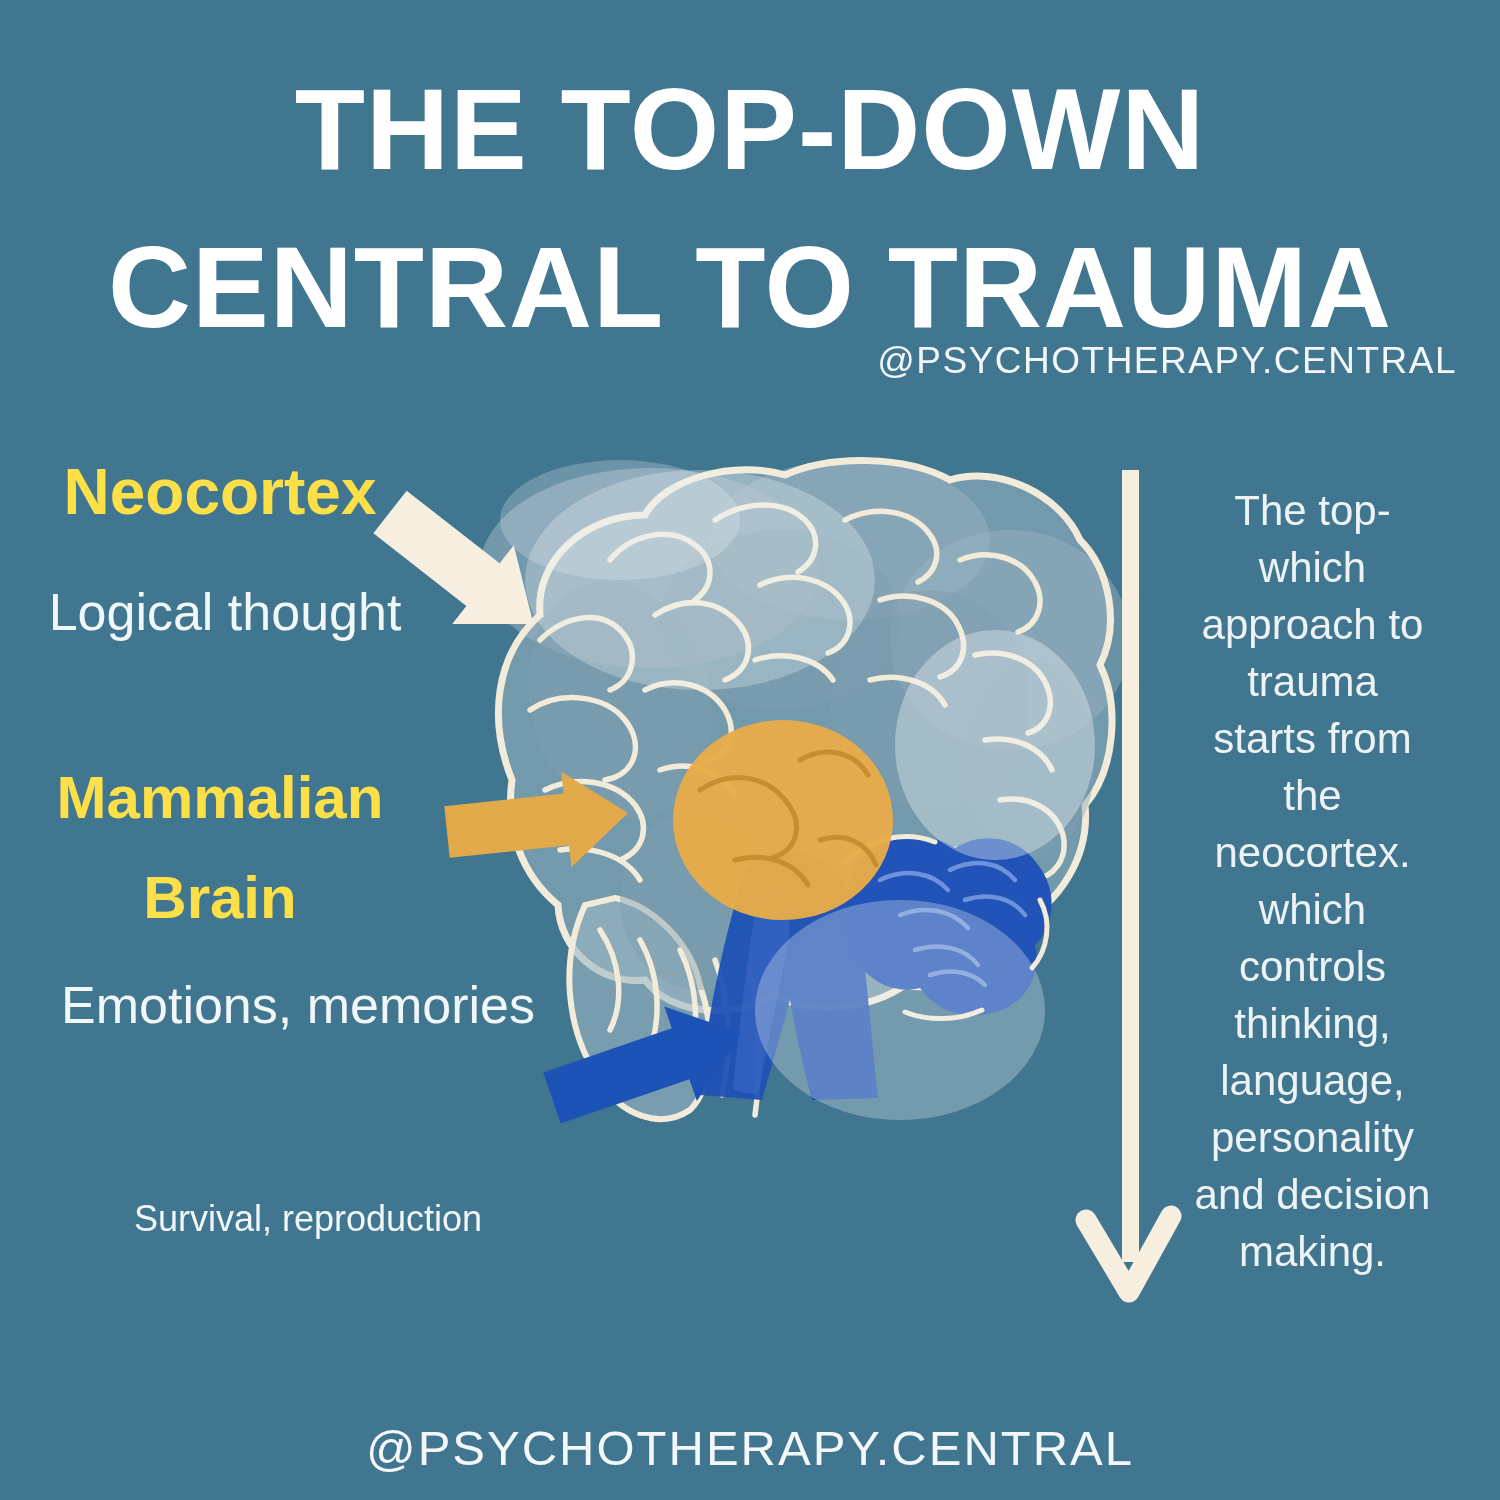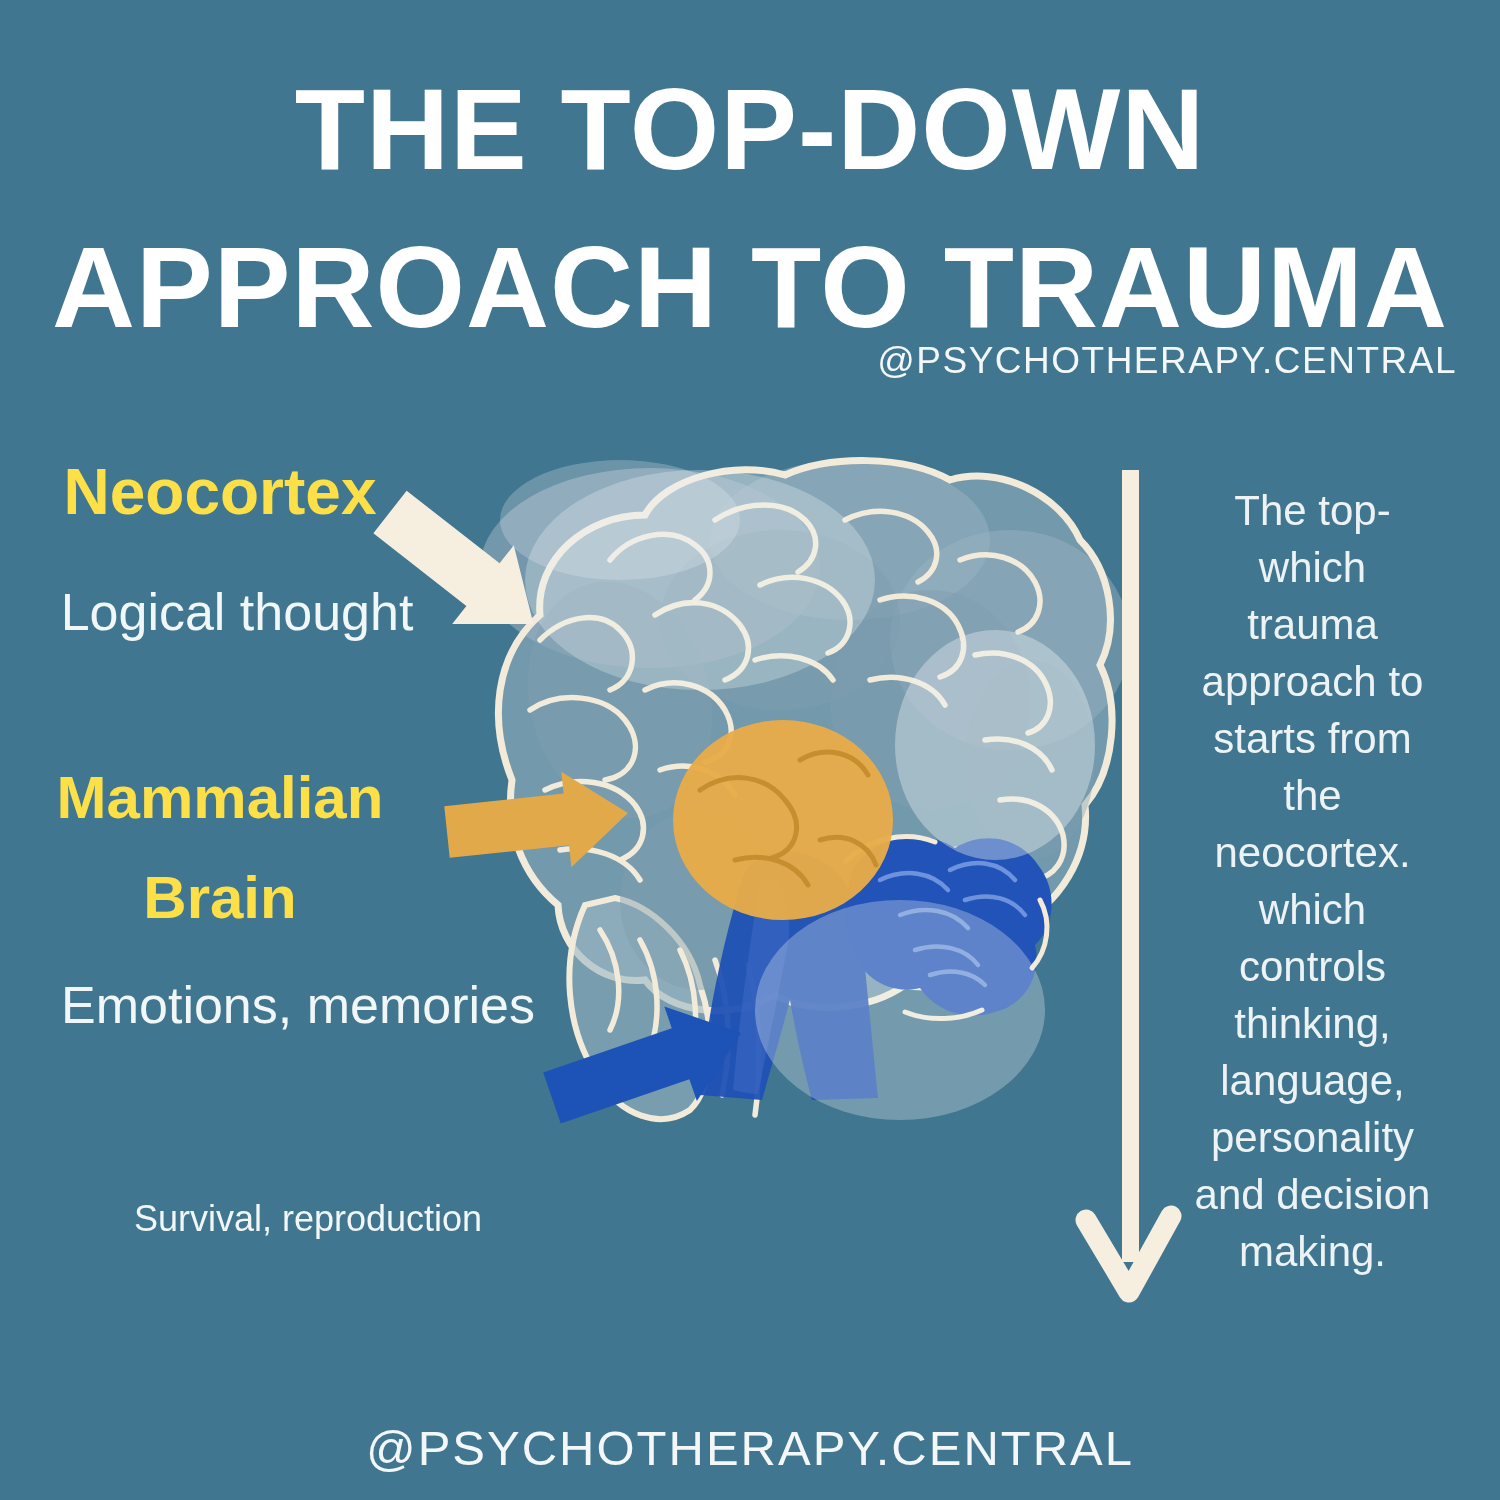--- a/index.html
+++ b/index.html
@@ -36,21 +36,21 @@
     font-weight:700;
     text-align:center;
   }
   .label-desc{
     position:absolute;
     color:#F1F6F7;
     font-weight:400;
     text-align:center;
   }
   #neocortex-heading{left:0;top:455px;width:440px;font-size:64px;}
-  #neocortex-desc{left:12px;top:582px;width:450px;font-size:52px;}
+  #neocortex-desc{left:0;top:582px;width:450px;font-size:52px;}
   #mammalian-heading{left:0;top:748px;width:440px;font-size:60px;line-height:100px;}
   #mammalian-desc{left:28px;top:975px;width:540px;font-size:52px;}
   #reptilian-heading{left:30px;top:1082px;width:540px;font-size:66px;}
   #reptilian-desc{left:38px;top:1198px;width:540px;font-size:36px;}
 
   .side-note{
     position:absolute;left:1165px;top:482px;width:295px;
     color:#EDF3F4;
     font-size:42px;
     line-height:57px;
@@ -192,41 +192,41 @@
     <polygon points="0,-27 136,-27 136,-50 200,0 136,50 136,27 0,27" transform="translate(552,1098) rotate(-19)" fill="#1D53B6"></polygon>
 
     <g>
       <rect x="1122" y="470" width="17" height="792" fill="#F6EFDF"></rect>
       <path d="M 1086,1220 L 1129,1292 L 1171,1216" fill="none" stroke="#F6EFDF" stroke-width="21" stroke-linecap="round" stroke-linejoin="round"></path>
     </g>
   </svg>
 
   <h1 class="title">
       <div>THE TOP-DOWN</div>
-      <div>APPROACH TO TRAUMA</div>
+      <div>CENTRAL TO TRAUMA</div>
     </h1>
 
   <div class="credit-top">@PSYCHOTHERAPY.CENTRAL</div>
 
   <div class="label-heading" id="neocortex-heading">Neocortex</div>
   <div class="label-desc" id="neocortex-desc">Logical thought</div>
 
   <div class="label-heading" id="mammalian-heading">
       <div>Mammalian</div>
       <div>Brain</div>
     </div>
   <div class="label-desc" id="mammalian-desc">Emotions, memories</div>
 
   <div class="label-desc" id="reptilian-desc">Survival, reproduction</div>
 
   <div class="side-note">
       <div>The top-</div>
       <div>which</div>
+      <div>approach to</div>
       <div>trauma</div>
-      <div>approach to</div>
       <div>starts from</div>
       <div>the</div>
       <div>neocortex.</div>
       <div>which</div>
       <div>controls</div>
       <div>thinking,</div>
       <div>language,</div>
       <div>personality</div>
       <div>and decision</div>
       <div>making.</div>

